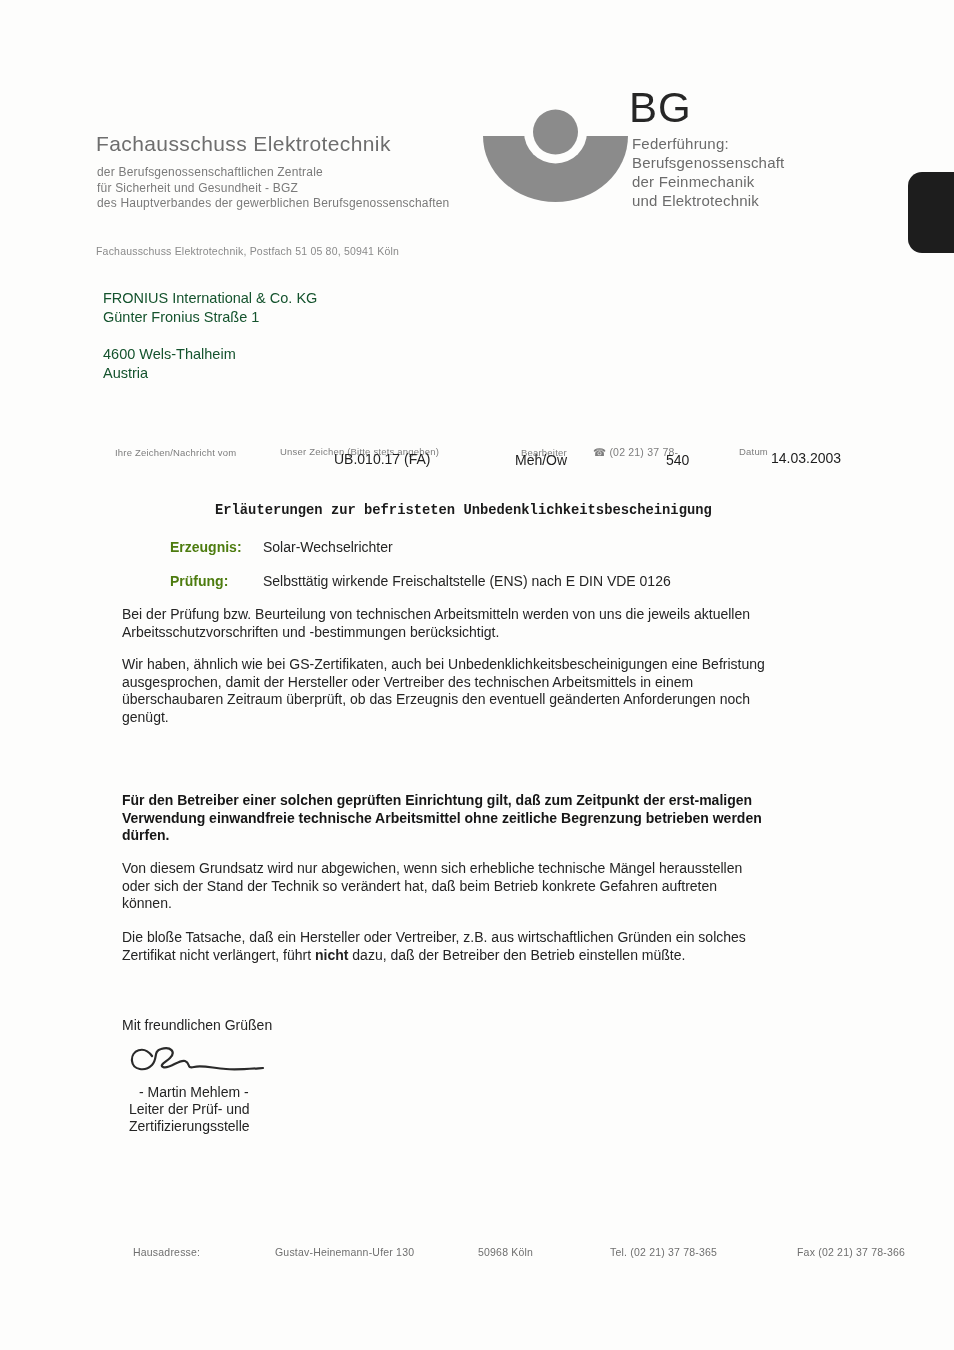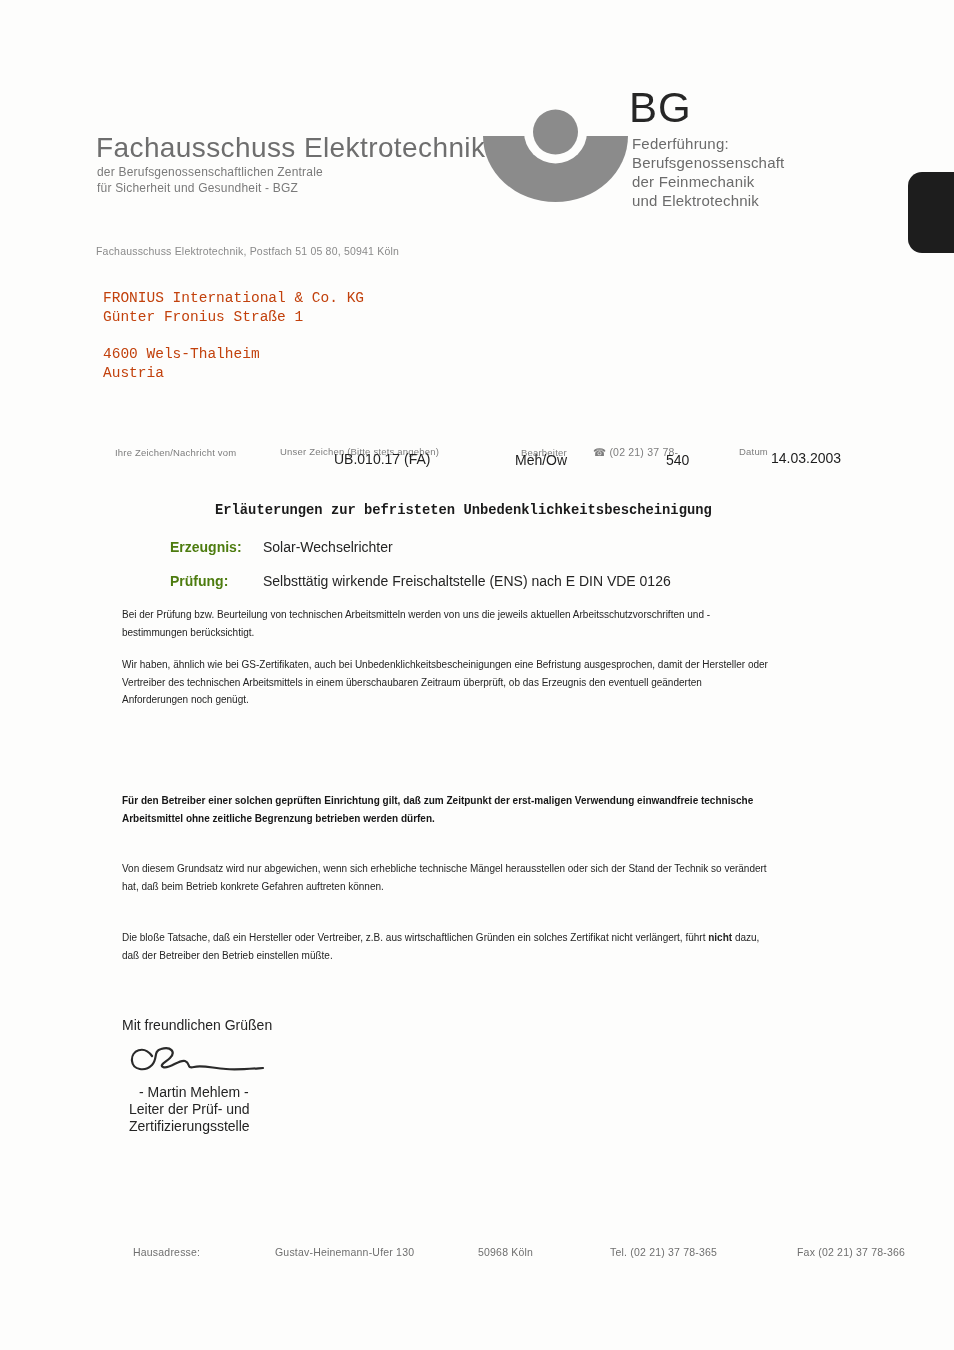--- a/index.html
+++ b/index.html
@@ -7,21 +7,21 @@
     position:relative;
     width:954px;height:1350px;
     margin:0 auto;
     background:#fdfdfc;
     font-family:"Liberation Sans", sans-serif;
     overflow:hidden;
   }
   
   .lh-title{
     position:absolute;left:96px;top:132px;
-    font-size:28px;color:#6e6e6e;letter-spacing:.4px;font-weight:400;
+    font-size:21px;color:#6e6e6e;letter-spacing:.4px;font-weight:400;
   }
   .lh-sub{
     position:absolute;left:97px;top:165px;
     font-size:12px;line-height:15.5px;color:#7a7a7a;letter-spacing:.2px;
   }
   .lh-sender{
     position:absolute;left:96px;top:245px;
     font-size:10.5px;color:#8a8a8a;letter-spacing:.2px;
   }
   
@@ -34,54 +34,55 @@
     position:absolute;left:632px;top:134px;
     font-size:15px;line-height:19px;color:#6b6b6b;letter-spacing:.2px;
   }
   .side-tab{
     position:absolute;right:0;top:172px;width:46px;height:81px;
     background:#1d1d1d;border-radius:14px 0 0 14px;
   }
   
   .recipient{
     position:absolute;left:103px;top:289px;
-    font-size:14.5px;line-height:19px;color:#c2410c;font-family:Liberation Mono, monospace;
+    font-size:14.5px;line-height:19px;color:#14532d;
   }
   .recipient .gap{height:18px;}
   
   .ref-label{position:absolute;font-size:9.5px;color:#7d7d7d;letter-spacing:.2px;white-space:nowrap;}
   .ref-value{position:absolute;font-size:14px;color:#1d1d1d;white-space:nowrap;}
   
   .subject{
     position:absolute;left:215px;top:503px;
     font-size:13.8px;font-weight:bold;color:#1a1a1a;font-family:Liberation Mono, monospace;
   }
   .det-label{position:absolute;left:122px;font-size:14px;font-weight:bold;color:#4d7c0f;margin-left:48px;}
   .det-value{position:absolute;left:263px;font-size:14px;color:#242424;}
   .para{
     position:absolute;left:122px;width:648px;
-    font-size:10px;line-height:17.5px;color:#242424;
+    font-size:14px;line-height:17.5px;color:#242424;
   }
   .para.bold{font-weight:bold;color:#161616;}
   .closing{position:absolute;left:122px;top:1017px;font-size:14px;color:#242424;}
   .signature{position:absolute;left:128px;top:1042px;}
   .sig-name{position:absolute;left:139px;top:1084px;font-size:14px;color:#242424;}
   .sig-role{position:absolute;left:129px;top:1101px;font-size:14px;line-height:17px;color:#242424;}
   
   .foot{position:absolute;top:1246px;font-size:10.5px;color:#6f6f6f;letter-spacing:.2px;white-space:nowrap;padding-left:37px;}
 </style>
 </head>
 <body>
 
 <div class="page">
 
   <div class="lh-title">Fachausschuss Elektrotechnik</div>
   <div class="lh-sub">
     <div>der Berufsgenossenschaftlichen Zentrale</div>
     <div>für Sicherheit und Gesundheit - BGZ</div>
+    <div>des Hauptverbandes der gewerblichen Berufsgenossenschaften</div>
   </div>
   <div class="lh-sender">Fachausschuss Elektrotechnik, Postfach 51 05 80, 50941 Köln</div>
 
   <svg class="logo-svg" width="150" height="100" viewBox="0 0 150 100">
     <path d="M2,31 A72.5,66 0 0 0 147,31 Z" fill="#8b8b8b"></path>
     <circle cx="74.5" cy="27" r="31.5" fill="#fdfdfc"></circle>
     <circle cx="74.5" cy="27" r="22.5" fill="#8b8b8b"></circle>
   </svg>
   <div class="bg-acronym">BG</div>
   <div class="bg-caption">

